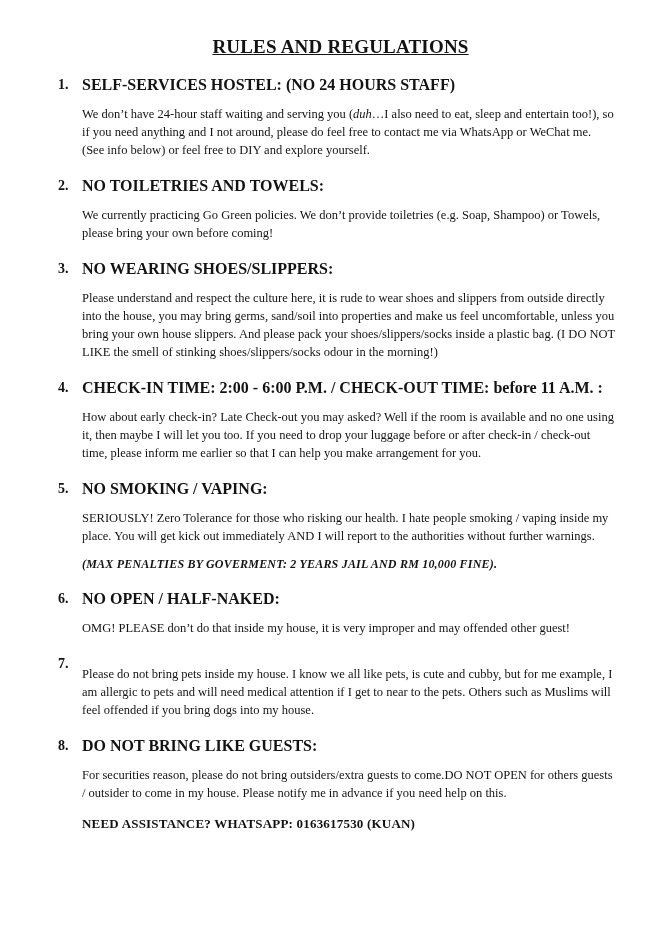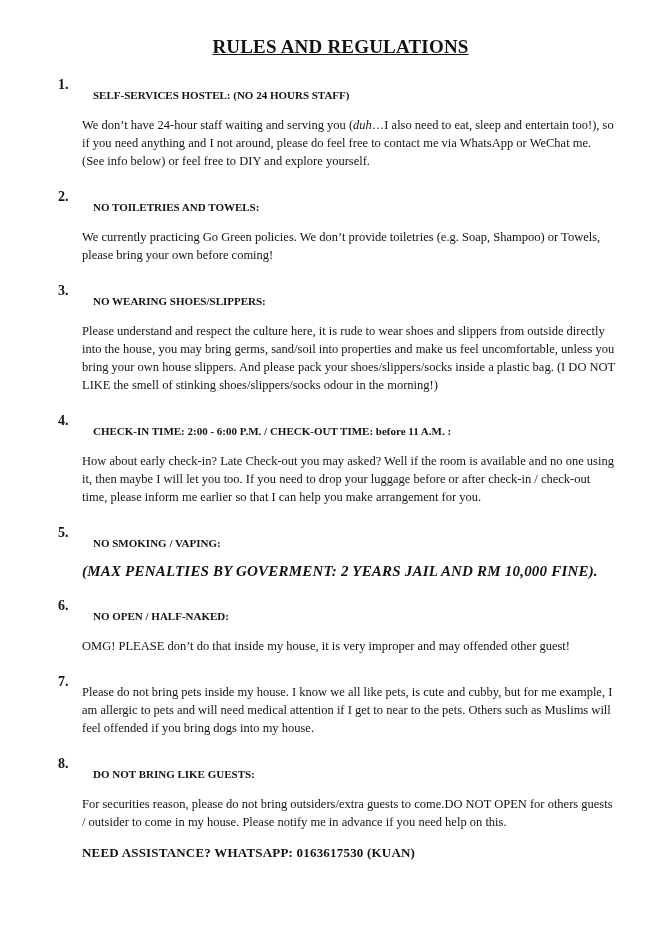--- a/index.html
+++ b/index.html
@@ -41,37 +41,37 @@
     font-size: 14px;
     font-weight: bold;
     line-height: 18px;
     padding-top: 1px;
   }
   .rule-content {
     flex: 1 1 auto;
     max-width: 533px;
   }
   .rule-heading {
-    font-size: 11px;
+    font-size: 16px;
     font-weight: bold;
     line-height: 19px;
-    margin: 11px;
+    margin: 0;
   }
   .rule-paragraph {
     font-size: 12.5px;
     line-height: 18px;
     margin: 11px 0 0 0;
     text-align: left;
   }
   .rule-paragraph.penalty {
-    font-size: 15px;
+    font-size: 12px;
     font-weight: bold;
     font-style: italic;
     line-height: 15px;
-    margin-top: 0;
+    margin-top: 12px;
     letter-spacing: 0.2px;
   }
   .seg-italic {
     font-style: italic;
   }
   .doc-footer {
     font-size: 13px;
     font-weight: bold;
     line-height: 16px;
     margin: 14px 0 0 24px;
@@ -110,20 +110,21 @@
         <div class="rule-number">4.</div>
         <div class="rule-content">
           <h2 class="rule-heading">CHECK-IN TIME: 2:00 - 6:00 P.M. / CHECK-OUT TIME: before 11 A.M. :</h2>
           <p class="rule-paragraph"><span>How about early check-in? Late Check-out you may asked? Well if the room is available and no one using it, then maybe I will let you too. If you need to drop your luggage before or after check-in / check-out time, please inform me earlier so that I can help you make arrangement for you.</span></p>
         </div>
       </div>
       <div class="rule-item">
         <div class="rule-number">5.</div>
         <div class="rule-content">
           <h2 class="rule-heading">NO SMOKING / VAPING:</h2>
+          <p class="rule-paragraph"><span>SERIOUSLY! Zero Tolerance for those who risking our health. I hate people smoking / vaping inside my place. You will get kick out immediately AND I will report to the authorities without further warnings.</span></p>
           <p class="rule-paragraph penalty"><span>(MAX PENALTIES BY GOVERMENT: 2 YEARS JAIL AND RM 10,000 FINE).</span></p>
         </div>
       </div>
       <div class="rule-item">
         <div class="rule-number">6.</div>
         <div class="rule-content">
           <h2 class="rule-heading">NO OPEN / HALF-NAKED:</h2>
           <p class="rule-paragraph"><span>OMG! PLEASE don’t do that inside my house, it is very improper and may offended other guest!</span></p>
         </div>
       </div>

